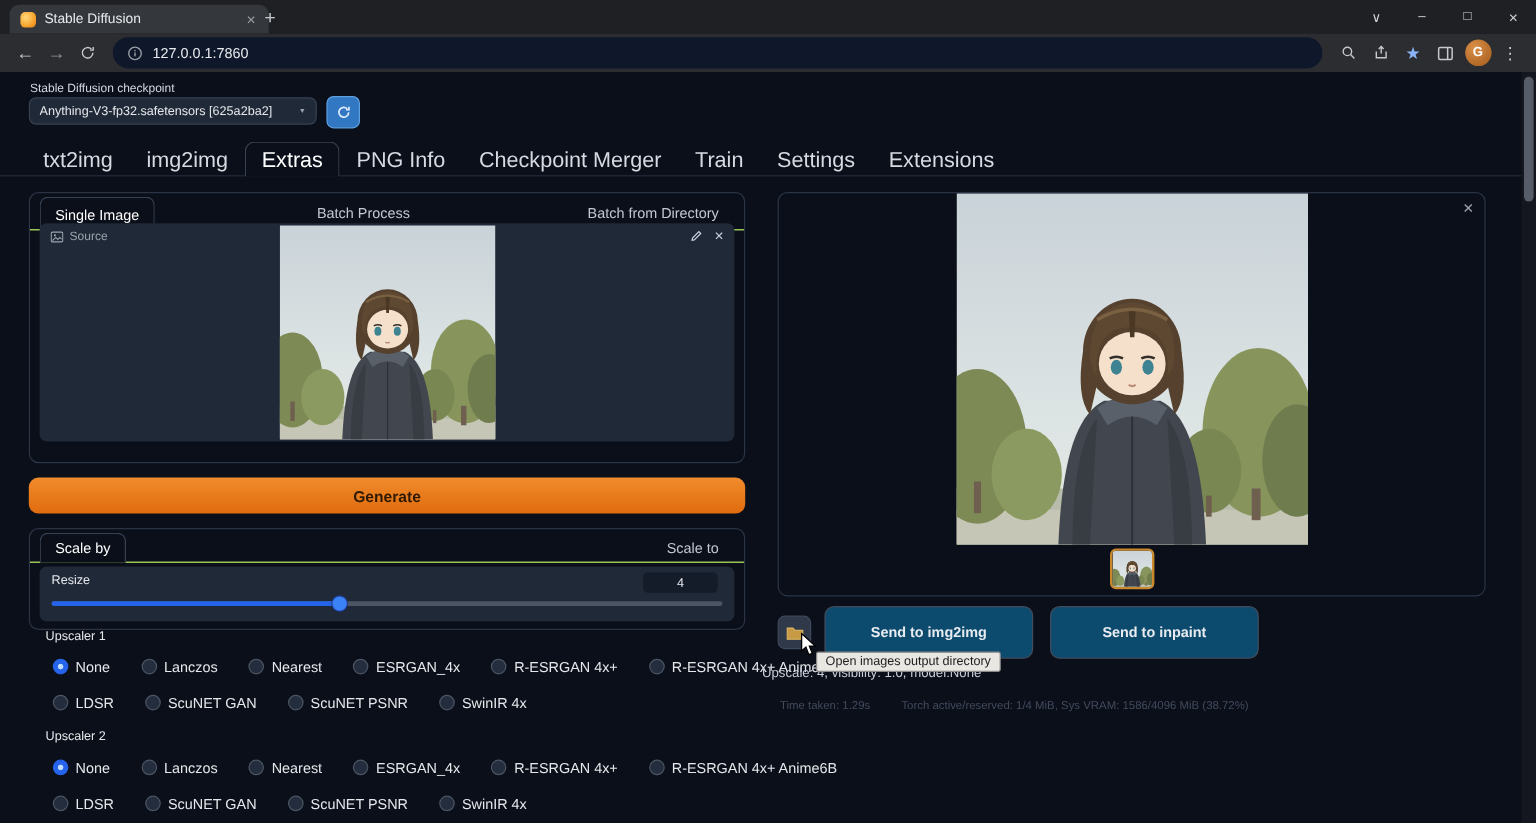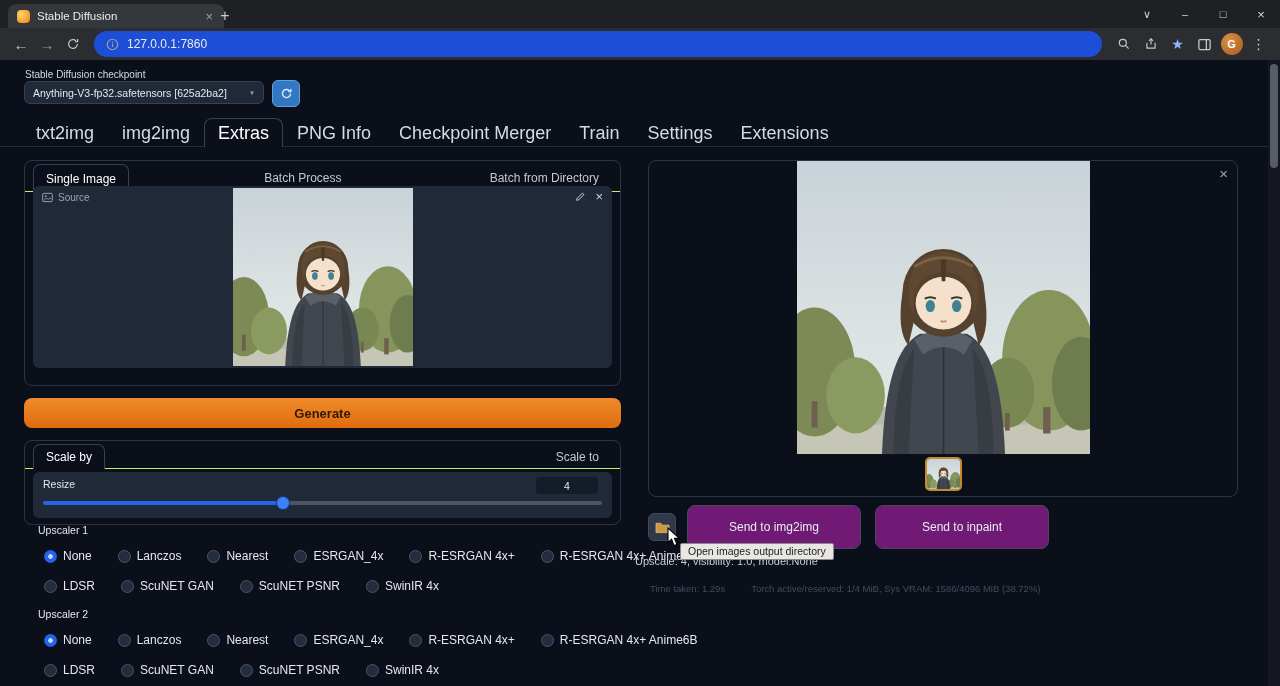--- a/index.html
+++ b/index.html
@@ -16,21 +16,21 @@
   .btab-close{font-size:13px;color:#9aa0a6;padding:0 2px;}
   .newtab{position:absolute;left:214px;top:5px;width:22px;height:22px;display:flex;align-items:center;
           justify-content:center;color:#c7cacd;font-size:16px;}
   .win-icons{position:absolute;right:0;top:0;height:28px;display:flex;align-items:center;}
   .win-icons>div{width:38px;text-align:center;font-size:11px;color:#d2d5d9;}
   .toolbar{position:absolute;left:0;top:28px;width:1280px;height:32px;background:#2b2d30;
            display:flex;align-items:center;padding:0 8px;box-sizing:border-box;}
   .nav-icon{width:26px;height:26px;display:flex;align-items:center;justify-content:center;
             color:#c7cacd;font-size:15px;flex:0 0 auto;}
   .nav-icon.dim{color:#8f9398;}
-  .omnibox{flex:1;height:26px;margin:0 8px;background:#1d4ed8;border-radius:13px;display:flex;
+  .omnibox{flex:1;height:26px;margin:0 8px;background:#0f172a;border-radius:13px;display:flex;
            align-items:center;gap:8px;padding:0 12px;}
   .url-text{font-size:12px;color:#e8eaed;}
   .tb-right{display:flex;align-items:center;flex:0 0 auto;}
   .tb-right>div{width:27px;height:26px;display:flex;align-items:center;justify-content:center;}
   .star{color:#8ab4f8;font-size:14px;}
   .avatar{width:22px;height:22px;border-radius:50%;display:flex;align-items:center;justify-content:center;
           background:radial-gradient(circle at 35% 30%,#d99046,#a4591c);color:#fff;font-size:11px;font-weight:bold;}
   .kebab{color:#c7cacd;font-size:14px;}
 
   
@@ -86,39 +86,39 @@
   .slider{position:absolute;left:10px;right:10px;top:29px;height:4px;background:#4b5563;border-radius:2px;}
   .slider-fill{position:absolute;left:0;top:0;height:4px;width:43%;background:#2563eb;border-radius:2px;}
   .slider-thumb{position:absolute;left:43%;top:-4px;width:12px;height:12px;margin-left:-6px;border-radius:50%;
                 background:#3b82f6;box-shadow:0 0 0 1px #1e3a8a;}
 
   
   .upscaler{position:absolute;left:24px;width:597px;}
   .up1{top:524px;} .up2{top:608px;}
   .up-label{margin:0 0 13px 14px;font-size:10.5px;color:#e5e7eb;}
   .radio-row{display:flex;align-items:center;gap:26px;margin:0 0 16px 20px;}
-  .radio-item{display:flex;align-items:flex-end;gap:6px;}
+  .radio-item{display:flex;align-items:flex-start;gap:6px;}
   .radio{width:13px;height:13px;border-radius:50%;background:#232d3d;border:1px solid #4b5563;
          box-sizing:border-box;flex:0 0 auto;}
   .radio.sel{border-color:#2563eb;background:radial-gradient(circle,#bfdbfe 0 2px,#2563eb 2.6px);}
   .radio-label{font-size:12px;color:#e5e7eb;white-space:nowrap;}
 
   
   .panel-result{left:648px;top:160px;width:590px;height:337px;}
   .result-close{position:absolute;right:9px;top:5px;font-size:15px;color:#9ca3af;line-height:1;}
   .result-img{position:absolute;left:148px;top:0;width:293px;height:293px;}
   .thumb{position:absolute;left:276px;top:296px;width:37px;height:34px;border:2px solid #c9882b;
          border-radius:5px;overflow:hidden;box-sizing:border-box;background:#1f2937;}
   .thumb svg{display:block;width:100%;height:100%;}
 
   .result-actions{position:absolute;left:648px;top:512px;width:590px;height:30px;display:flex;align-items:center;}
   .folder-btn{width:28px;height:28px;border-radius:6px;background:#2f3949;border:1px solid #3d495c;
               display:flex;align-items:center;justify-content:center;margin-right:11px;box-sizing:border-box;}
-  .send-btn{width:174px;height:44px;background:#701a75;border:1px solid #414b5c;border-radius:8px;
-            display:flex;align-items:center;justify-content:center;font-size:12px;font-weight:400;
+  .send-btn{width:174px;height:44px;background:#0c4a6e;border:1px solid #414b5c;border-radius:8px;
+            display:flex;align-items:center;justify-content:center;font-size:12px;font-weight:700;
             color:#e8ecf1;margin-right:14px;box-sizing:border-box;}
   .send-btn:last-child{margin-right:0;}
 
   .tooltip{position:absolute;left:680px;top:543px;background:#e9e7e2;border:1px solid #8a8a8a;
            border-radius:2px;color:#1c1c1c;font-size:10.5px;padding:1px 7px 2px;white-space:nowrap;z-index:6;}
   .upscale-info{position:absolute;left:635px;top:555px;font-size:11px;color:#c6cdd8;z-index:2;}
   .perf{position:absolute;left:650px;top:583px;display:flex;gap:26px;font-size:9.5px;color:#424b5d;}
 
   .cursor{position:absolute;left:667px;top:527px;z-index:9;}
 </style>

